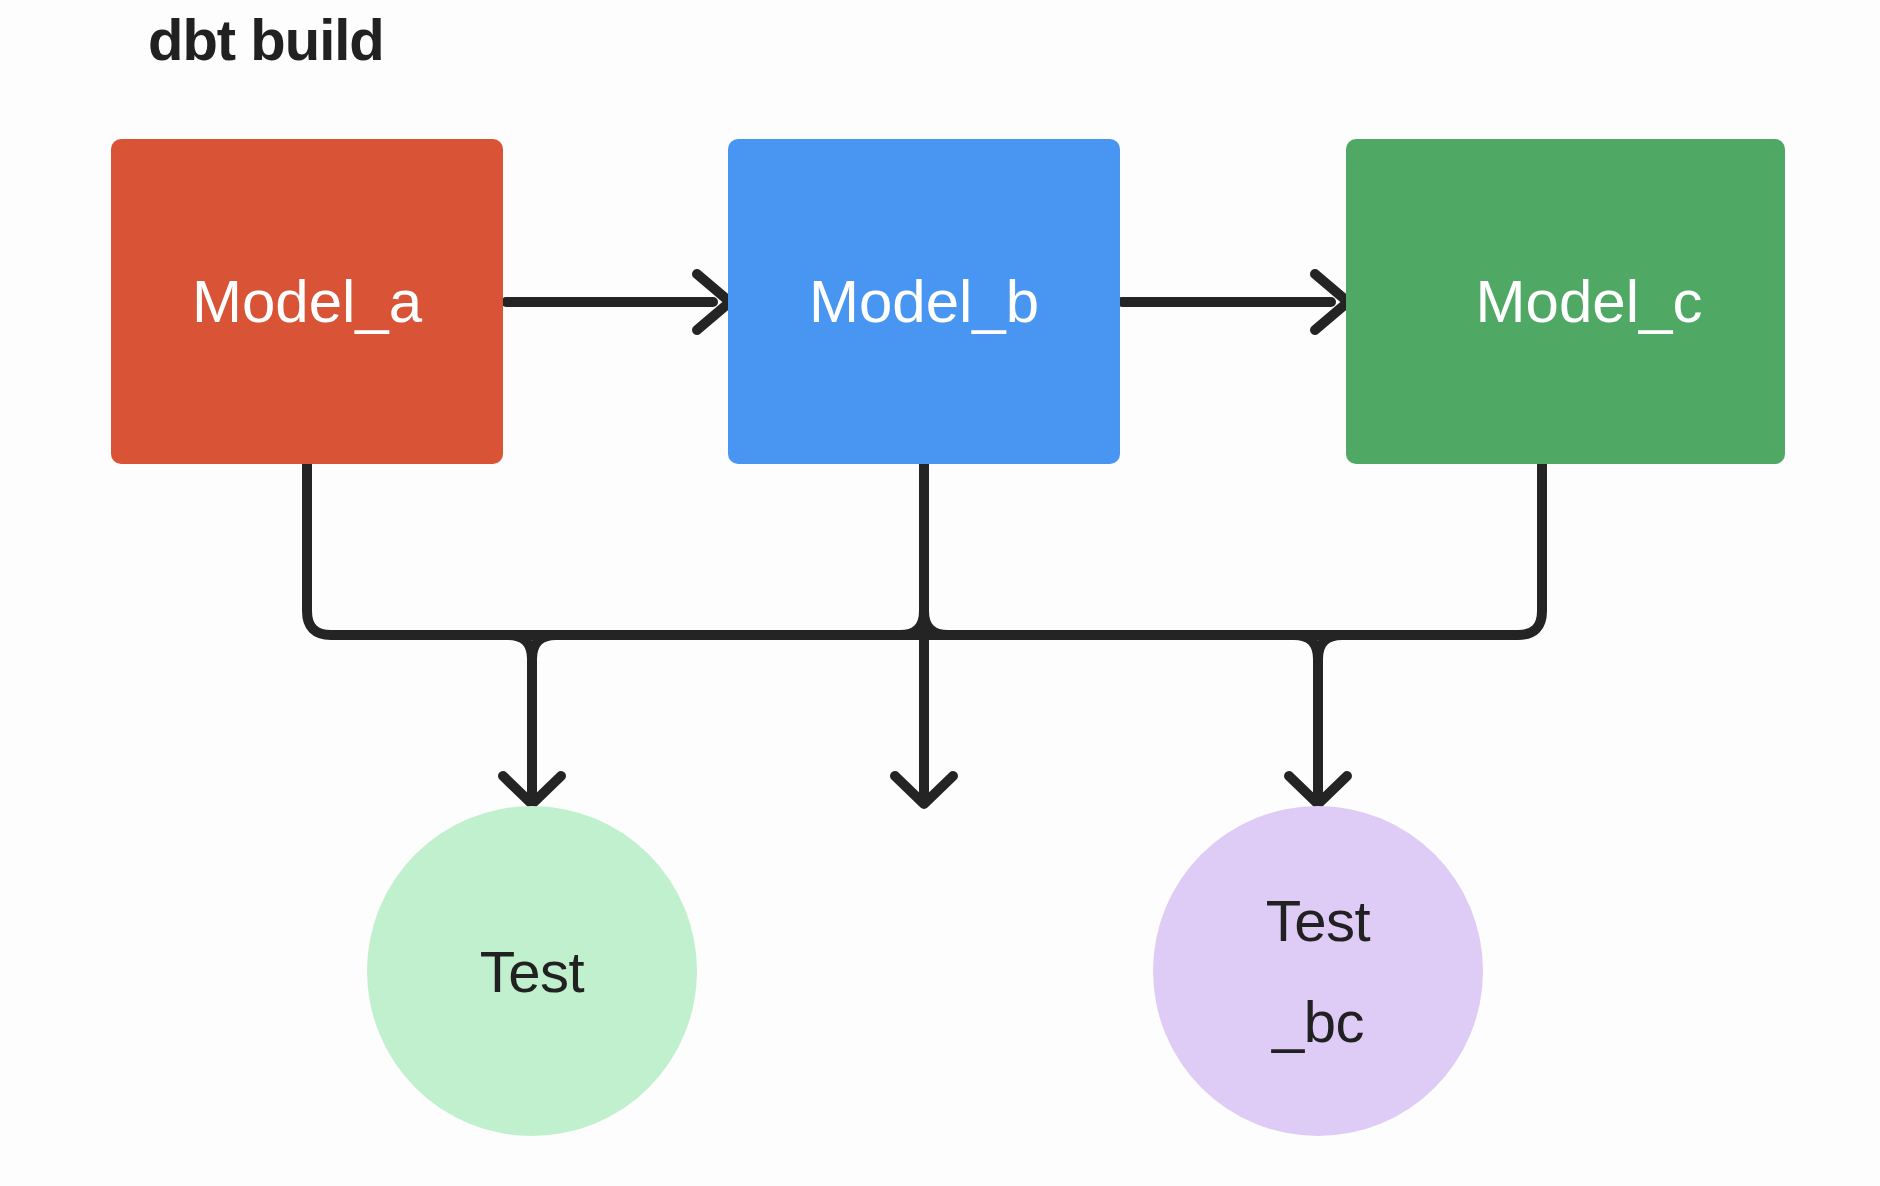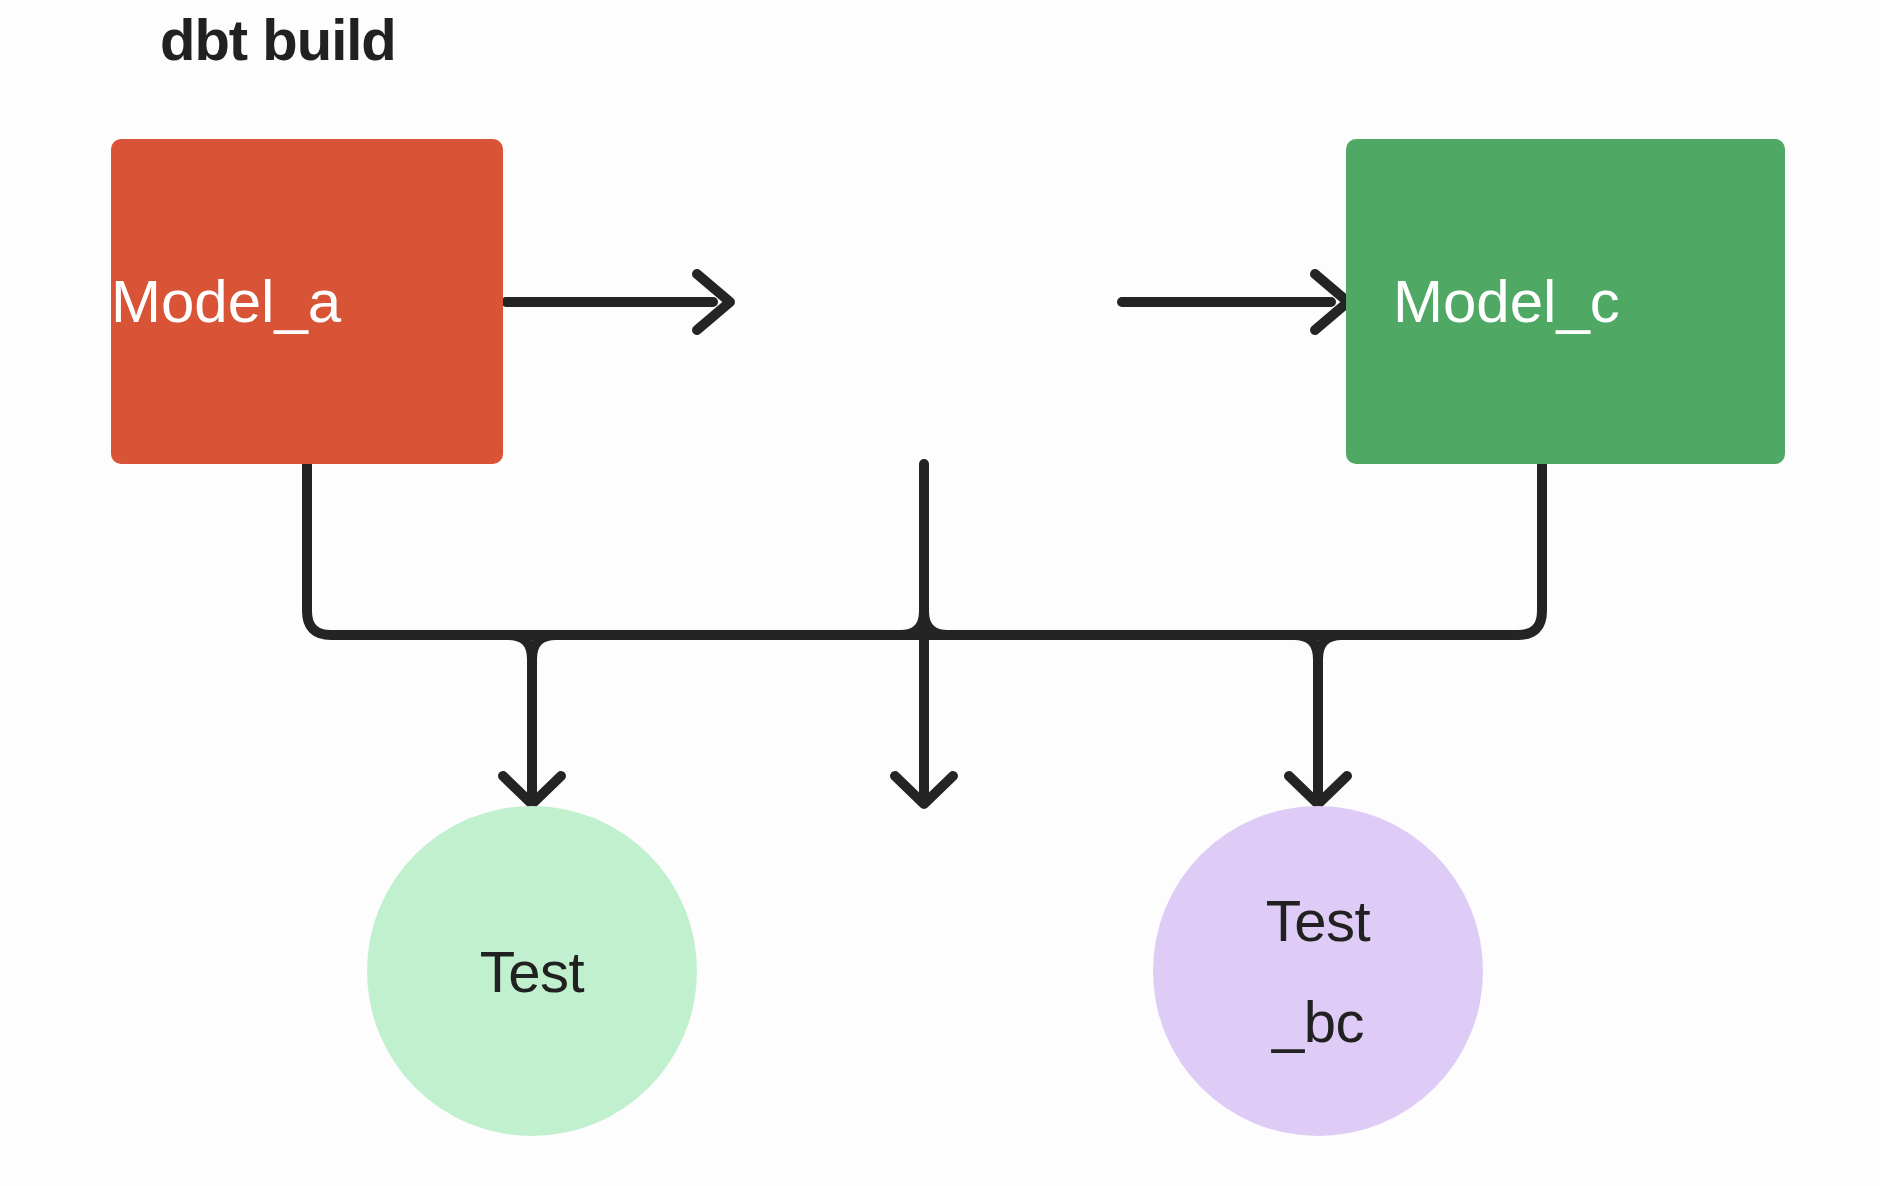--- a/index.html
+++ b/index.html
@@ -9,21 +9,21 @@
     position: relative;
     width: 1880px;
     height: 1186px;
     background: var(--background, #FDFDFD);
     font-family: "Liberation Sans", sans-serif;
     overflow: hidden;
   }
 
   .title {
     position: absolute;
-    left: 160px;
+    left: 148px;
     top: 6px;
     font-size: 58px;
     font-weight: 600;
     letter-spacing: -1px;
     color: var(--text-dark, #212121);
   }
 
   .connectors {
     position: absolute;
     left: 0;
@@ -38,20 +38,21 @@
   }
 
   .box {
     position: absolute;
     top: 139px;
     width: 392px;
     height: 325px;
     border-radius: 10px;
     display: flex;
     align-items: center;
+    justify-content: center;
     font-size: 60px;
     font-weight: 400;
     color: var(--text-light, #ffffff);
   }
   #model-a { left: 111px;  background: var(--model-a, #D95437); }
   #model-b { left: 728px;  background: var(--model-b, #4896F2); }
   #model-c { left: 1346px; background: var(--model-c, #4FA964); padding-left: 47px; }
 
   .circle {
     position: absolute;
@@ -116,20 +117,23 @@
       <path d="M 1294 635 Q 1318 635 1318 659"></path>
       <path d="M 1342 635 Q 1318 635 1318 659"></path>
       <path d="M 1318 652 V 795"></path>
       <path d="M 1289 776 L 1318 804 L 1347 776"></path>
     </g>
   </svg>
 
   <div class="box" id="model-a">
     <span>Model_a</span>
   </div>
+  <div class="box" id="model-b">
+    <span>Model_b</span>
+  </div>
   <div class="box" id="model-c">
     <span>Model_c</span>
   </div>
 
   <div class="circle" id="test-ab">
     <div class="cline">Test</div>
   </div>
   <div class="circle" id="test-bc">
     <div class="cline">Test</div>
     <div class="cline">_bc</div>

